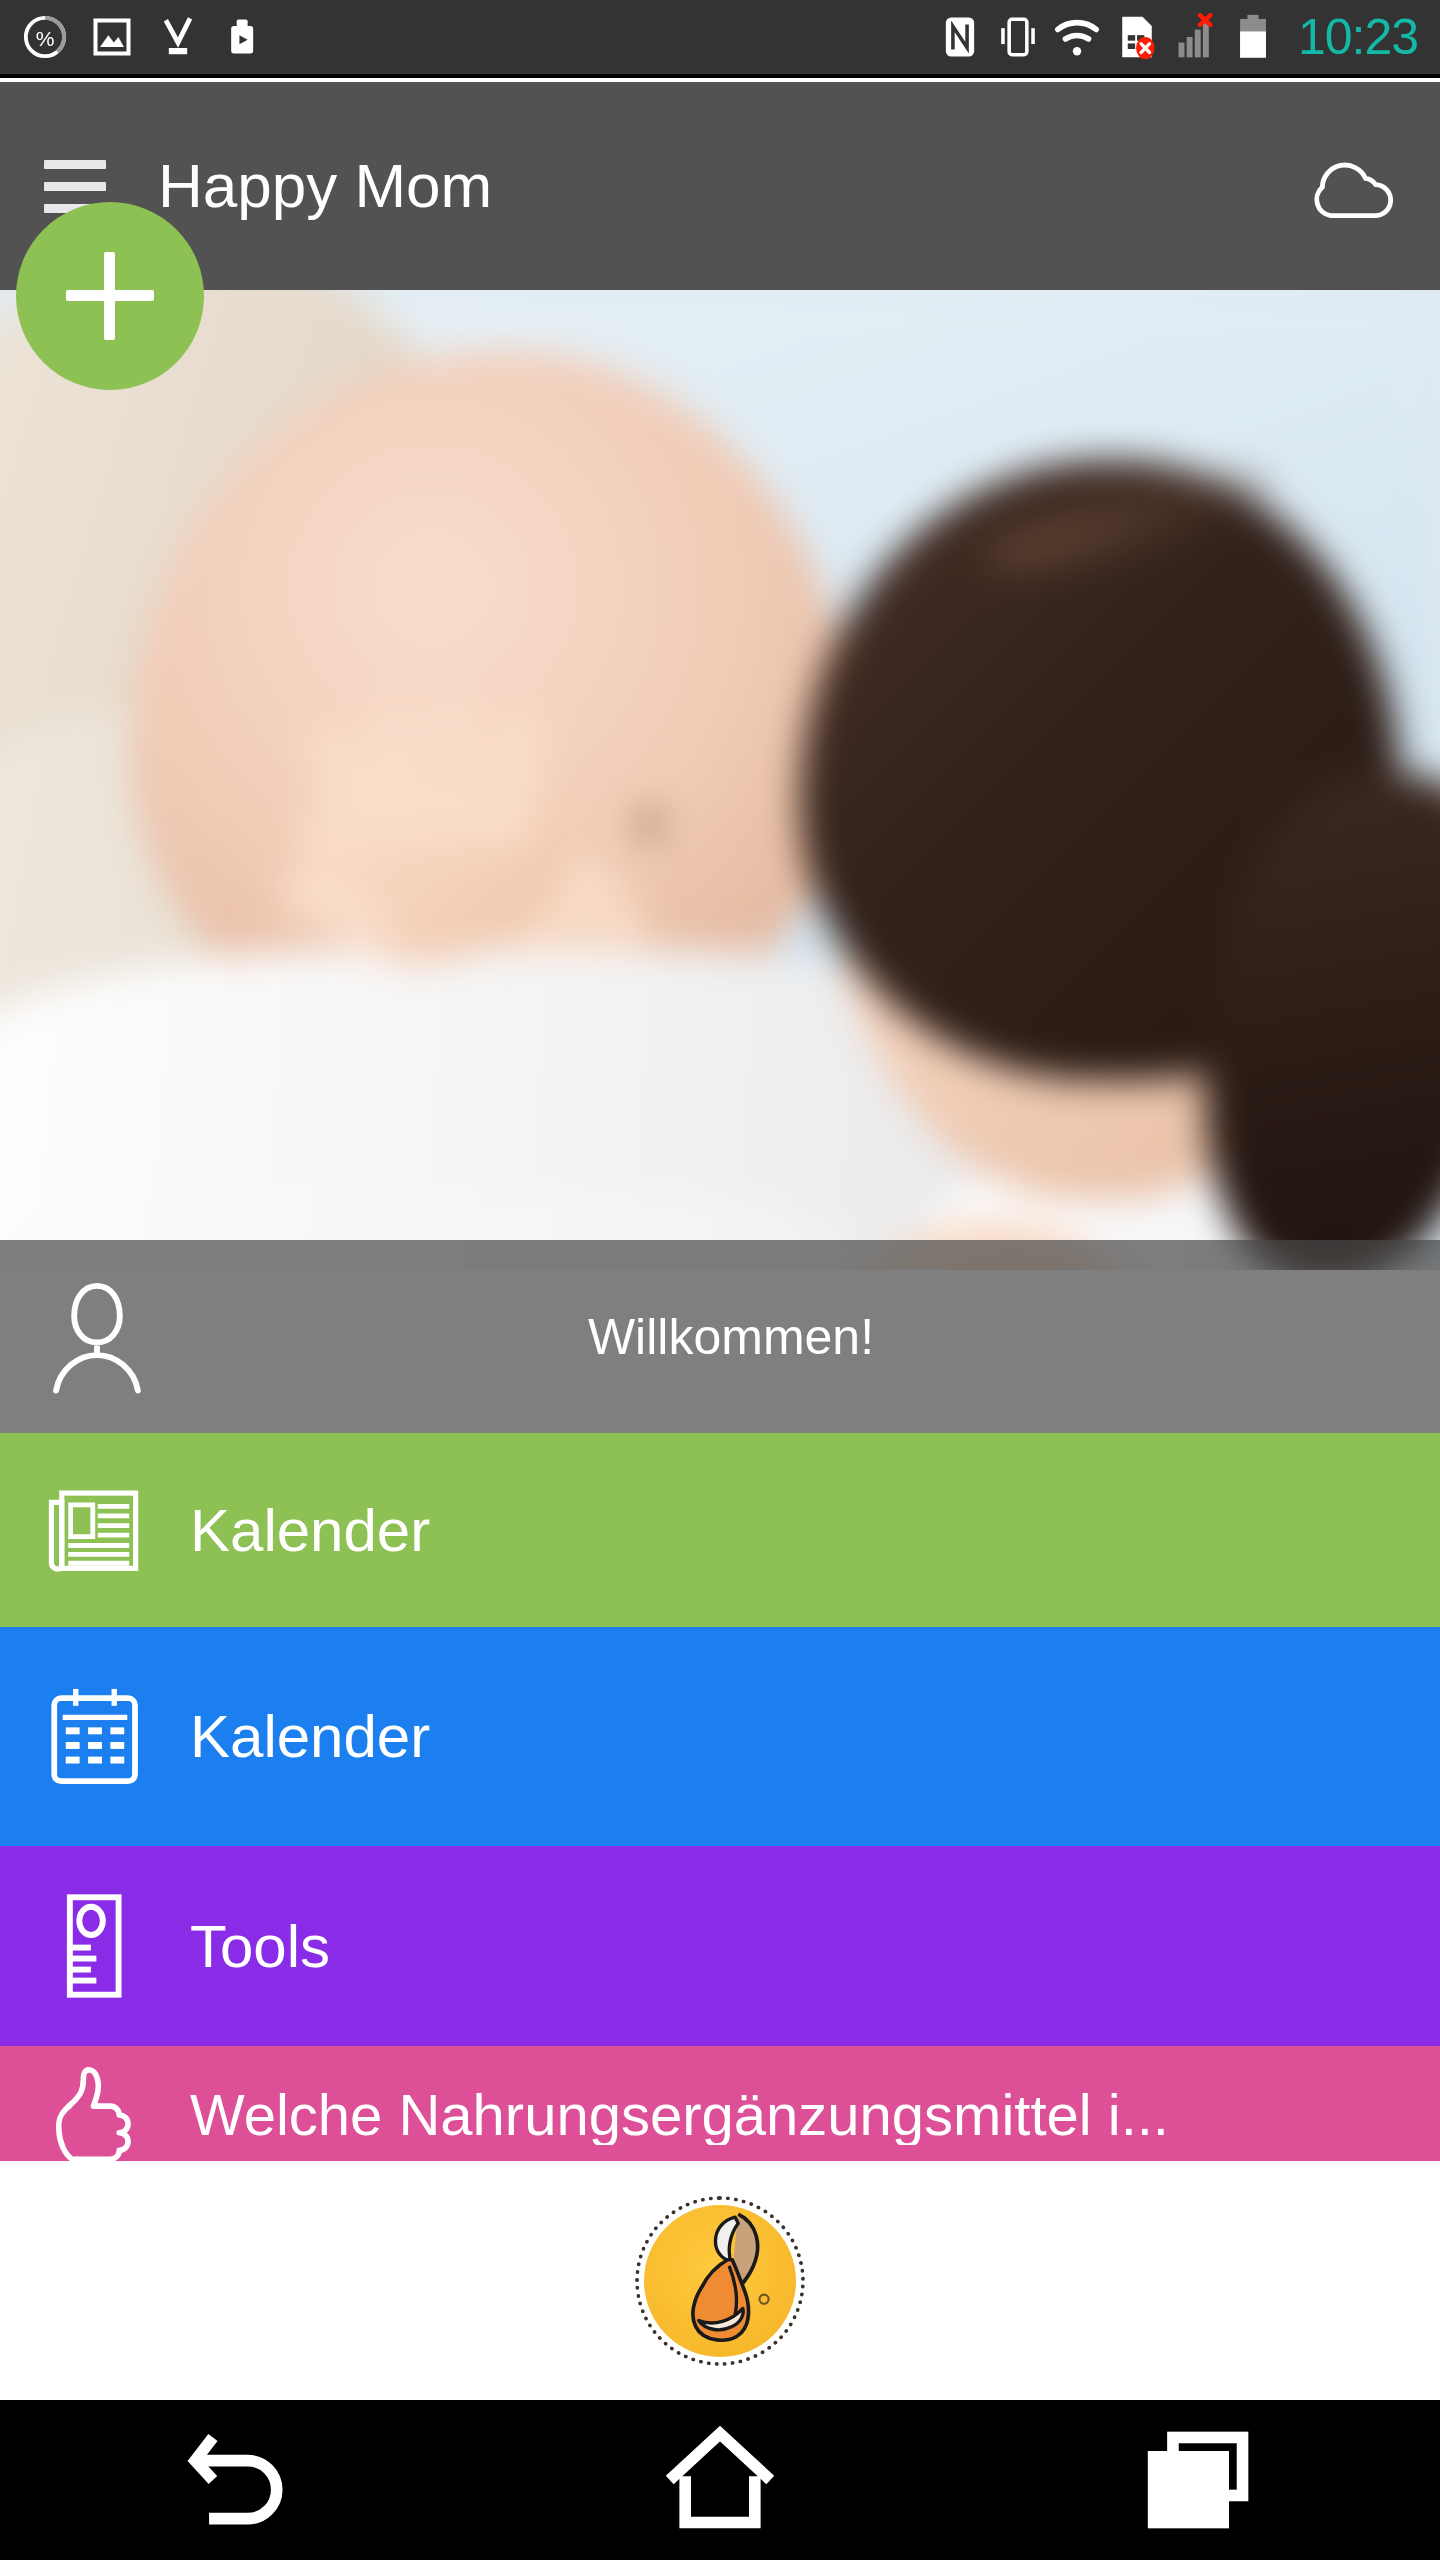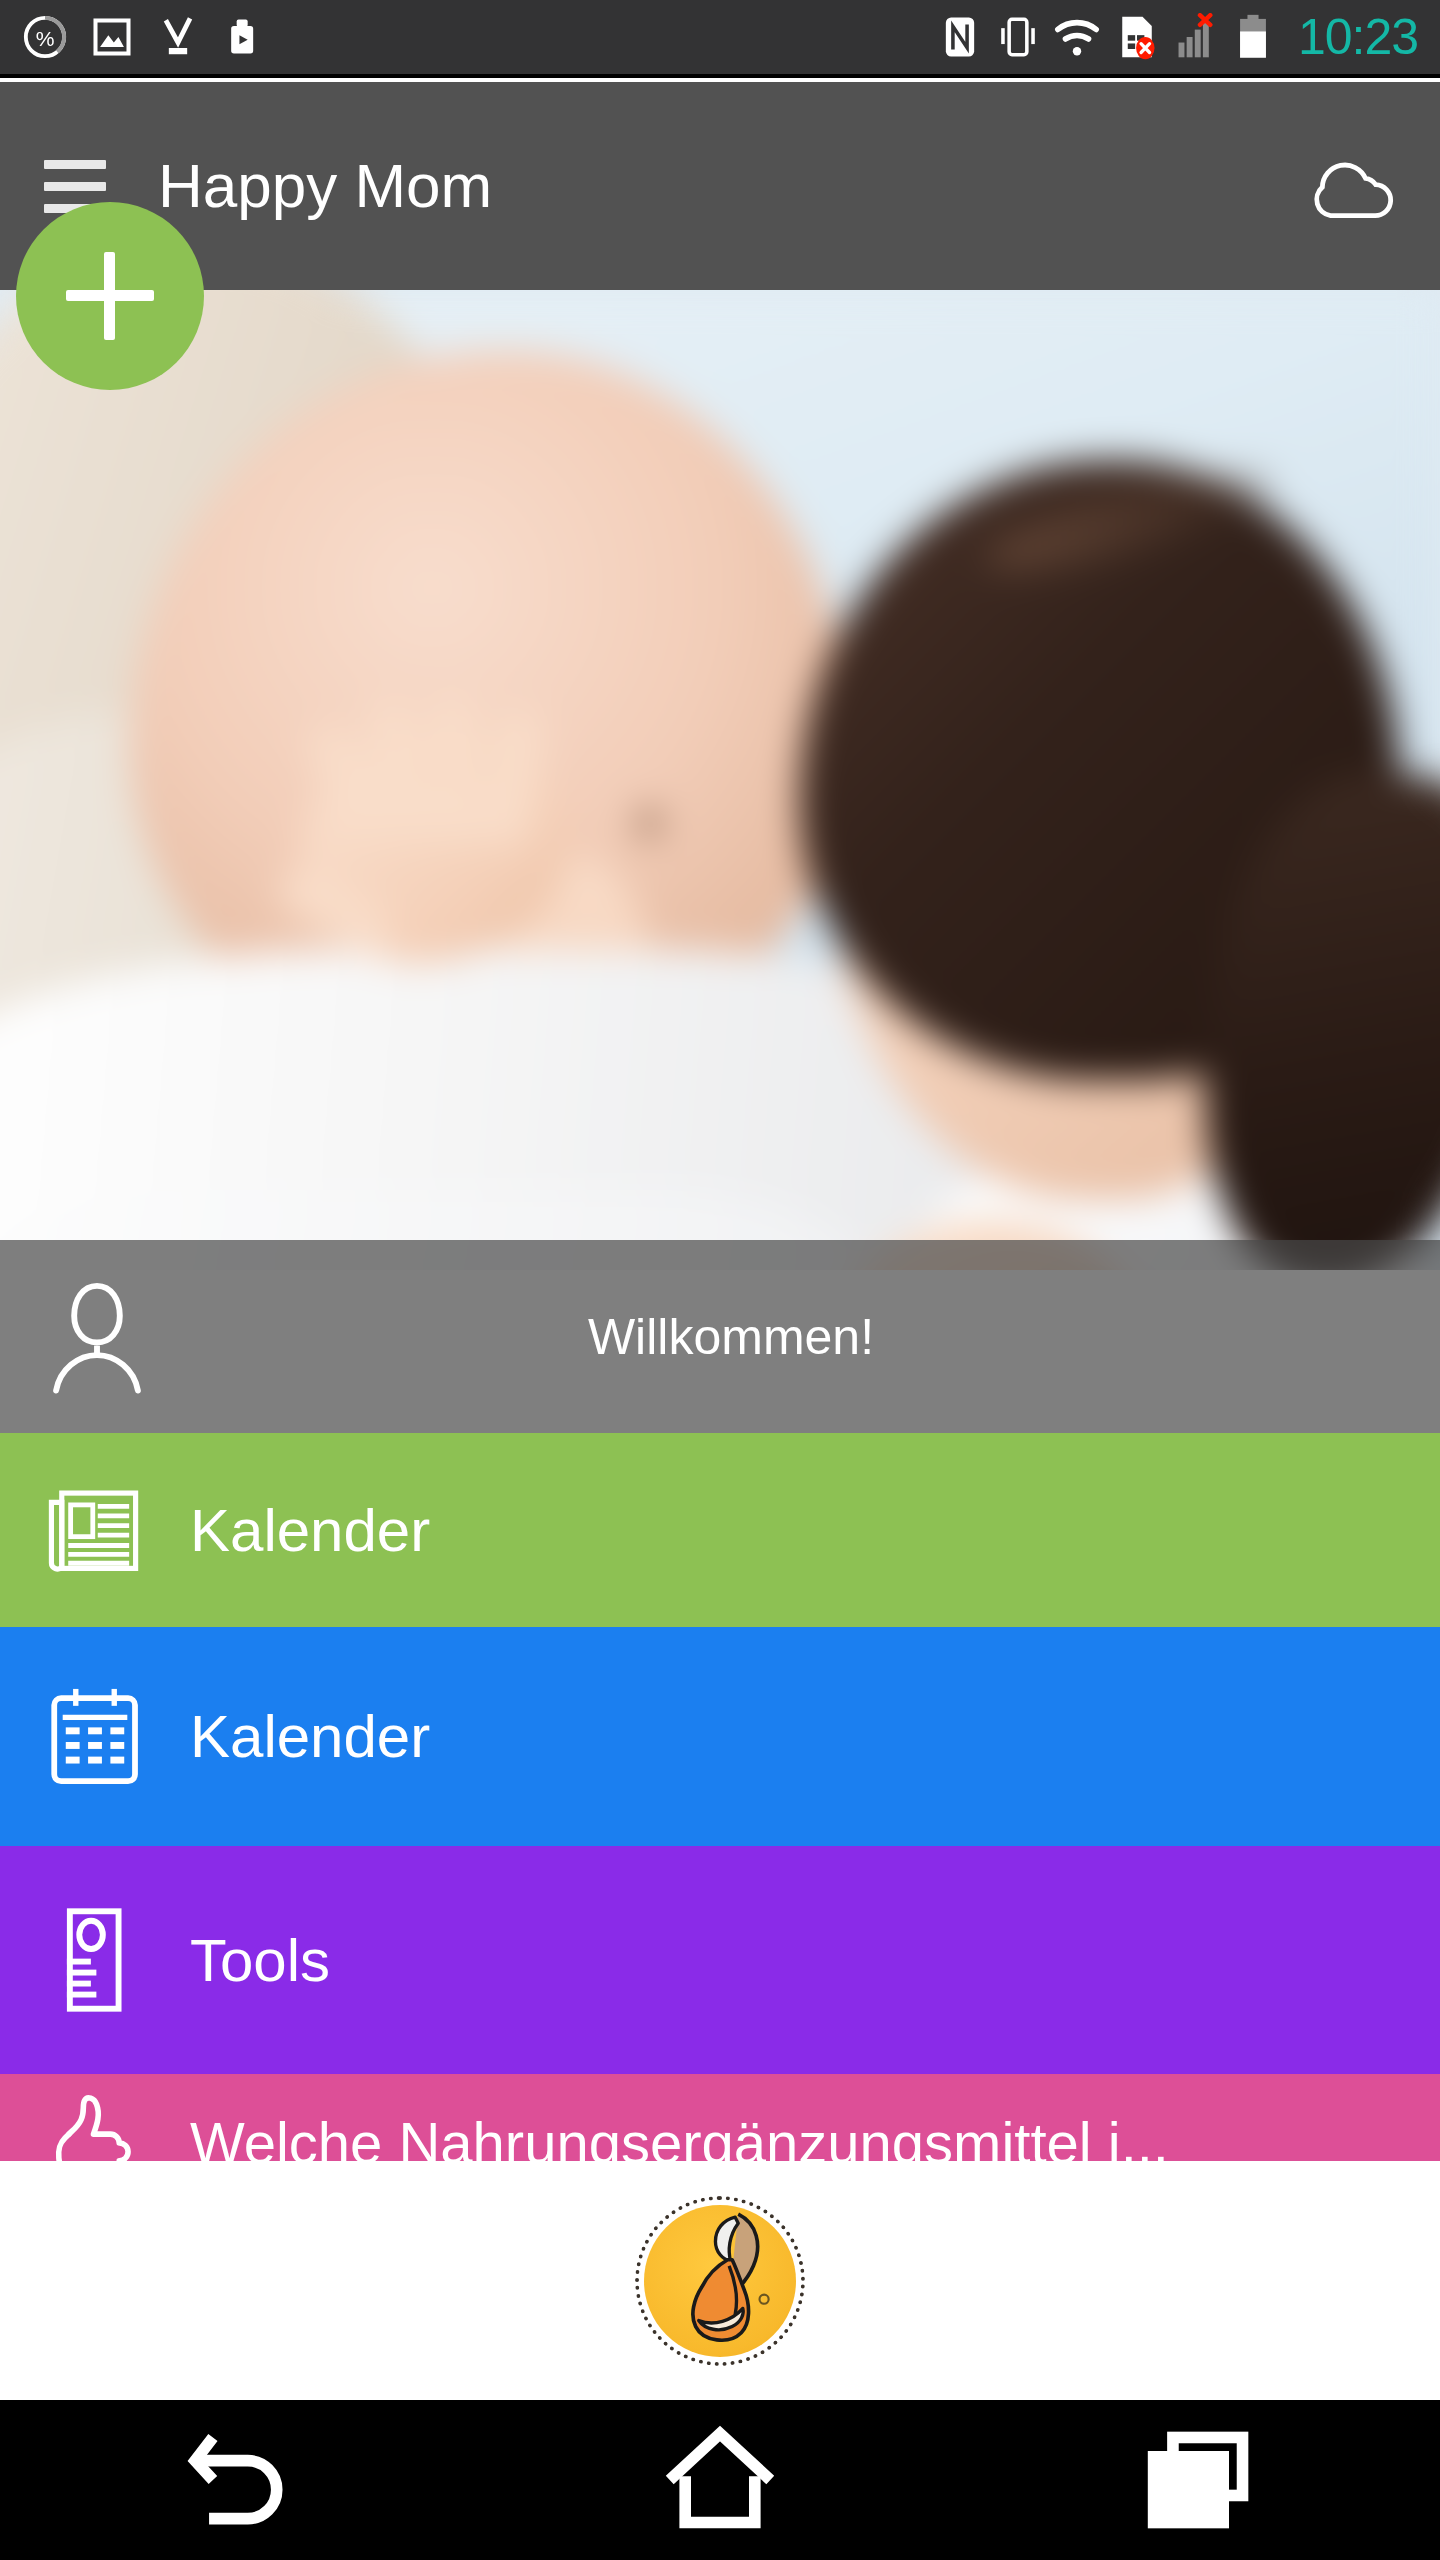--- a/index.html
+++ b/index.html
@@ -186,21 +186,21 @@
   }
   .menu-row .m-icon{
     width:190px; min-width:190px; display:flex; align-items:center; justify-content:center;
   }
   .menu-row .m-label{
     color:#fff; font-size:60px; font-weight:400; white-space:nowrap;
     overflow:hidden; text-overflow:ellipsis; padding-right:12px; line-height:1.05;
   }
   .row-magazin{ height:194px; background:#8DC153; }
   .row-kalender{ height:219px; background:#1B7FF0;text-align:center; }
-  .row-tools{  height:228px; background:#8A2BE8; }
+  .row-tools{  height:200px; background:#8A2BE8; }
   .row-nem{    height:138px; background:#DD4F97; }
   .row-nem .m-label{ font-size:58px;text-align:right; }
 
   
   .footer{
     position:absolute; top:2161px; left:0; width:1440px; height:239px;
     background:#fff; display:flex; align-items:center; justify-content:center;
   }
   .logo{ position:relative; width:170px; height:170px; }
   .logo-dots{

